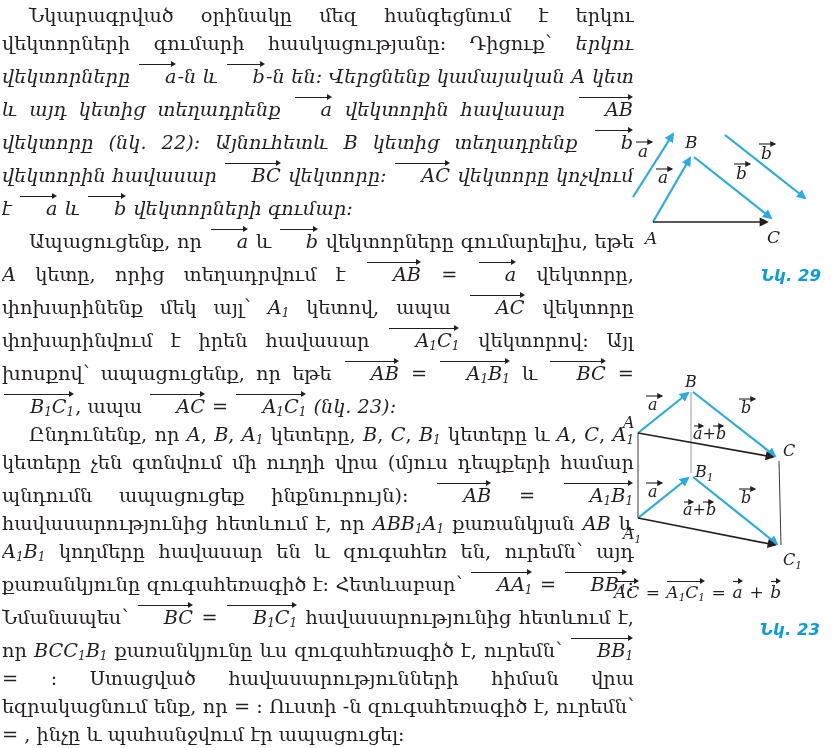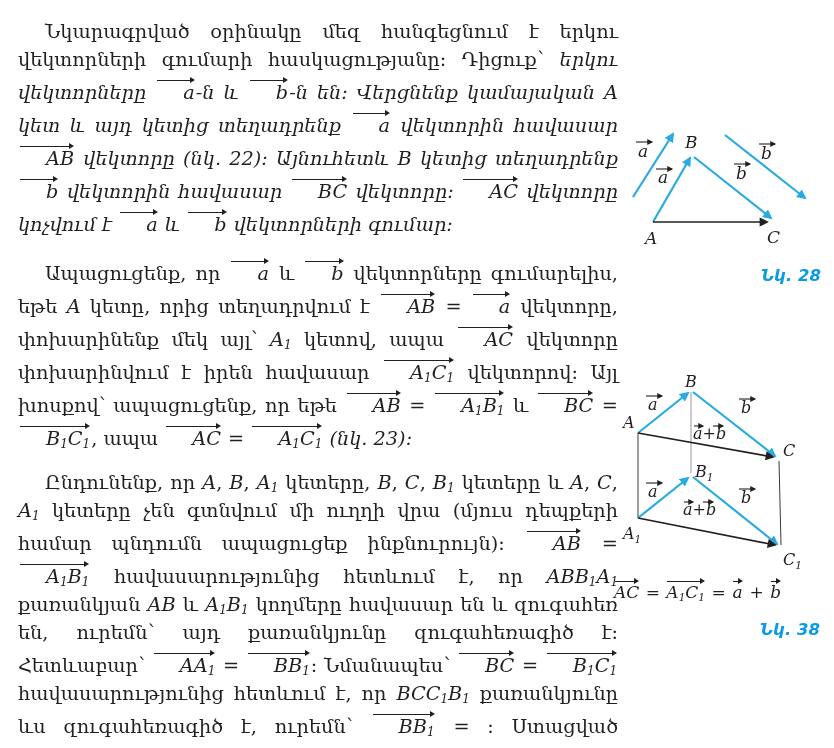--- a/index.html
+++ b/index.html
@@ -6,21 +6,21 @@
   html,body{margin:0;padding:0;}
   body{
     width:834px;height:748px;background:#ffffff;position:relative;overflow:hidden;
     font-family:"DejaVu Serif",serif;color:var(--ink);
   }
   .page{position:absolute;inset:0;}
   .text-col{
     position:absolute;left:2px;top:2px;width:632px;height:744px;
     font-size:19.3px;line-height:28px;text-align:justify;overflow:hidden;
   }
-  .para{margin:16px;text-indent:27px;}
+  .para{margin:0;text-indent:27px;}
   .it{font-style:italic;}
   .m{font-style:italic;}
   sub{font-size:0.62em;line-height:0;vertical-align:-0.28em;}
   .vec{display:inline-block;text-align:center;margin:0 1px;vertical-align:baseline;}
   .vec .ar{display:block;position:relative;height:9px;min-width:11px;}
   .vec .ar::before{content:"";position:absolute;left:1px;right:4px;bottom:2px;border-top:1.4px solid currentColor;}
   .vec .ar::after{content:"";position:absolute;right:0;bottom:-0.2px;width:0;height:0;
     border-left:5.5px solid currentColor;border-top:3.2px solid transparent;border-bottom:3.2px solid transparent;}
   .vec .bd{display:block;font-style:italic;line-height:1.0;}
   .fig{position:absolute;}
@@ -75,21 +75,21 @@
     <line x1="131" y1="32" x2="147" y2="32" class="sl" marker-end="url(#ah-k)"></line>
     <line x1="106" y1="52" x2="122" y2="52" class="sl" marker-end="url(#ah-k)"></line>
     <text class="mt" x="10" y="45">a</text>
     <text class="mt" x="30" y="71">a</text>
     <text class="mt" x="133" y="47">b</text>
     <text class="mt" x="108" y="67">b</text>
     <text class="mt" x="57" y="36">B</text>
     <text class="mt" x="17" y="132">A</text>
     <text class="mt" x="139" y="131">C</text>
   </svg>
-  <div class="fig-caption cap22">Նկ. 28</div>
+  <div class="fig-caption cap22">Նկ. 29</div>
 
   <svg class="fig fig23" width="222" height="212" viewBox="0 0 222 212">
     <line x1="79" y1="30" x2="79" y2="111" class="gl"></line>
     <line x1="26" y1="71" x2="26" y2="156" class="el"></line>
     <line x1="167" y1="99" x2="169" y2="183" class="el"></line>
     <line x1="26" y1="71" x2="76" y2="31" class="bl" marker-end="url(#ah-b)"></line>
     <line x1="81" y1="30" x2="163" y2="94" class="bl" marker-end="url(#ah-b)"></line>
     <line x1="26" y1="156" x2="76" y2="116" class="bl" marker-end="url(#ah-b)"></line>
     <line x1="81" y1="115" x2="165" y2="182" class="bl" marker-end="url(#ah-b)"></line>
     <line x1="26" y1="71" x2="161" y2="95" class="kl" marker-end="url(#ah-k)"></line>
@@ -109,15 +109,15 @@
     <text class="mt2" x="129" y="141">b</text>
     <text class="mt2" x="71" y="153">a+b</text>
     <text class="mt2" x="73" y="25">B</text>
     <text class="mt2" x="11" y="66">A</text>
     <text class="mt2" x="171" y="94">C</text>
     <text class="mt2" x="83" y="115"><tspan>B</tspan><tspan class="svg-sub" dy="4">1</tspan></text>
     <text class="mt2" x="11" y="177"><tspan>A</tspan><tspan class="svg-sub" dy="4">1</tspan></text>
     <text class="mt2" x="171" y="203"><tspan>C</tspan><tspan class="svg-sub" dy="4">1</tspan></text>
   </svg>
   <div class="formula"><span class="vec"><span class="ar"></span><span class="bd">AC</span></span> = <span class="vec"><span class="ar"></span><span class="bd">A<sub>1</sub>C<sub>1</sub></span></span> = <span class="vec"><span class="ar"></span><span class="bd">a</span></span> + <span class="vec"><span class="ar"></span><span class="bd">b</span></span></div>
-  <div class="fig-caption cap23">Նկ. 38</div>
+  <div class="fig-caption cap23">Նկ. 23</div>
 
 </div>
 
 </body></html>

